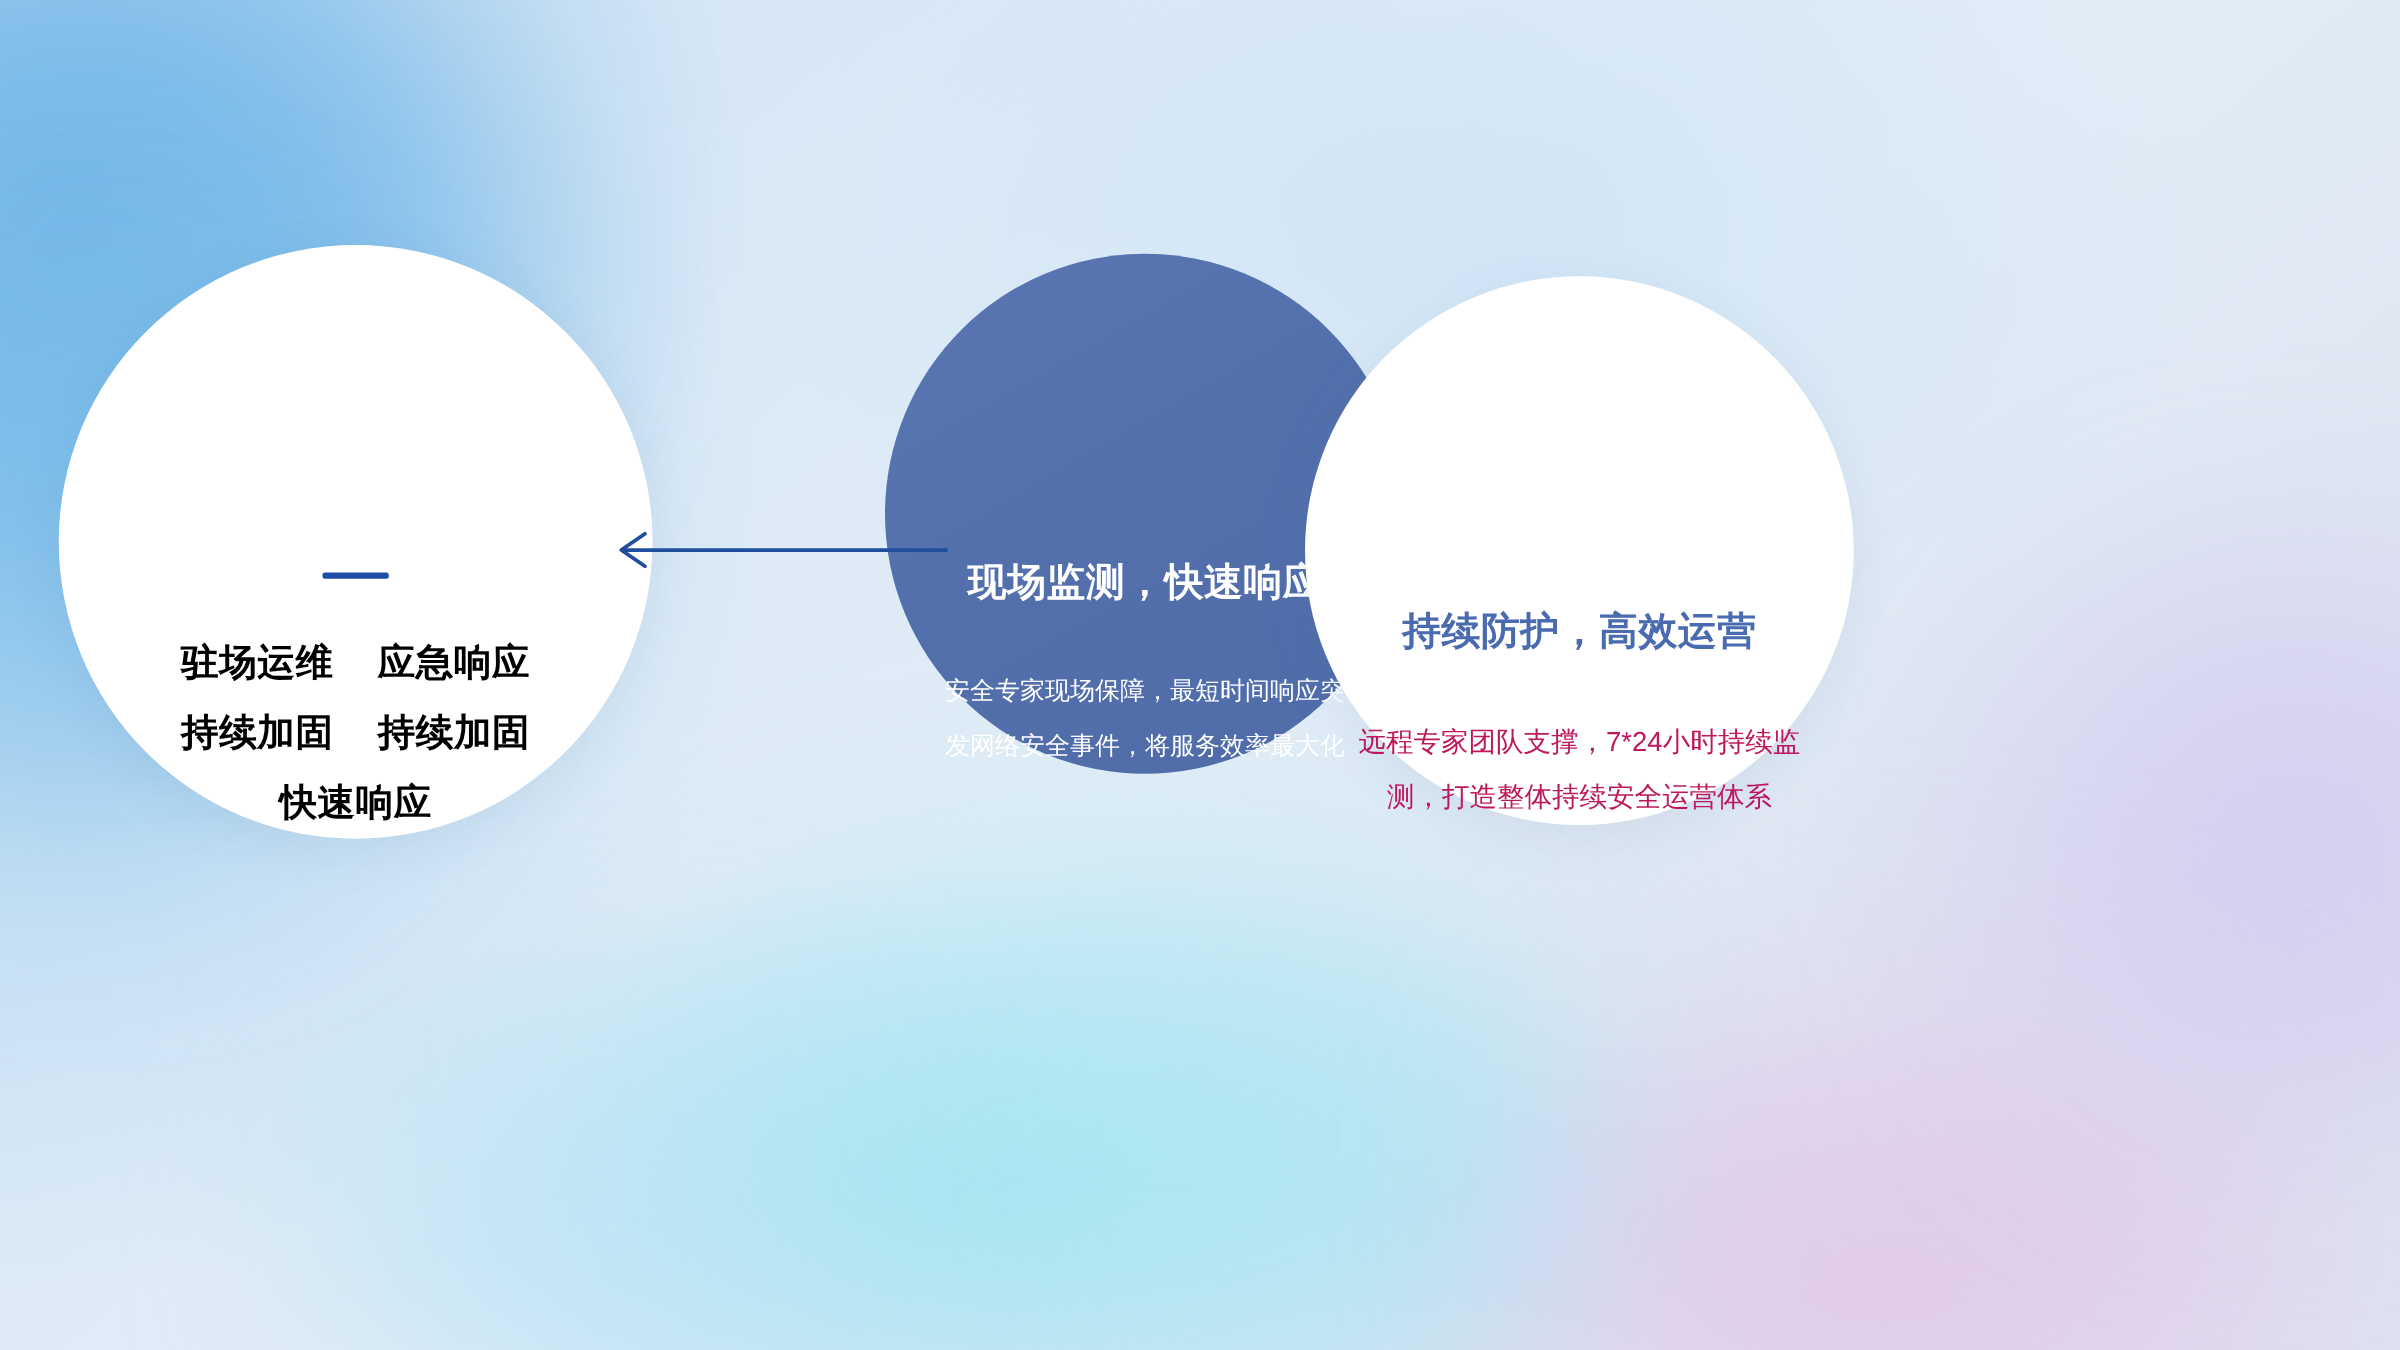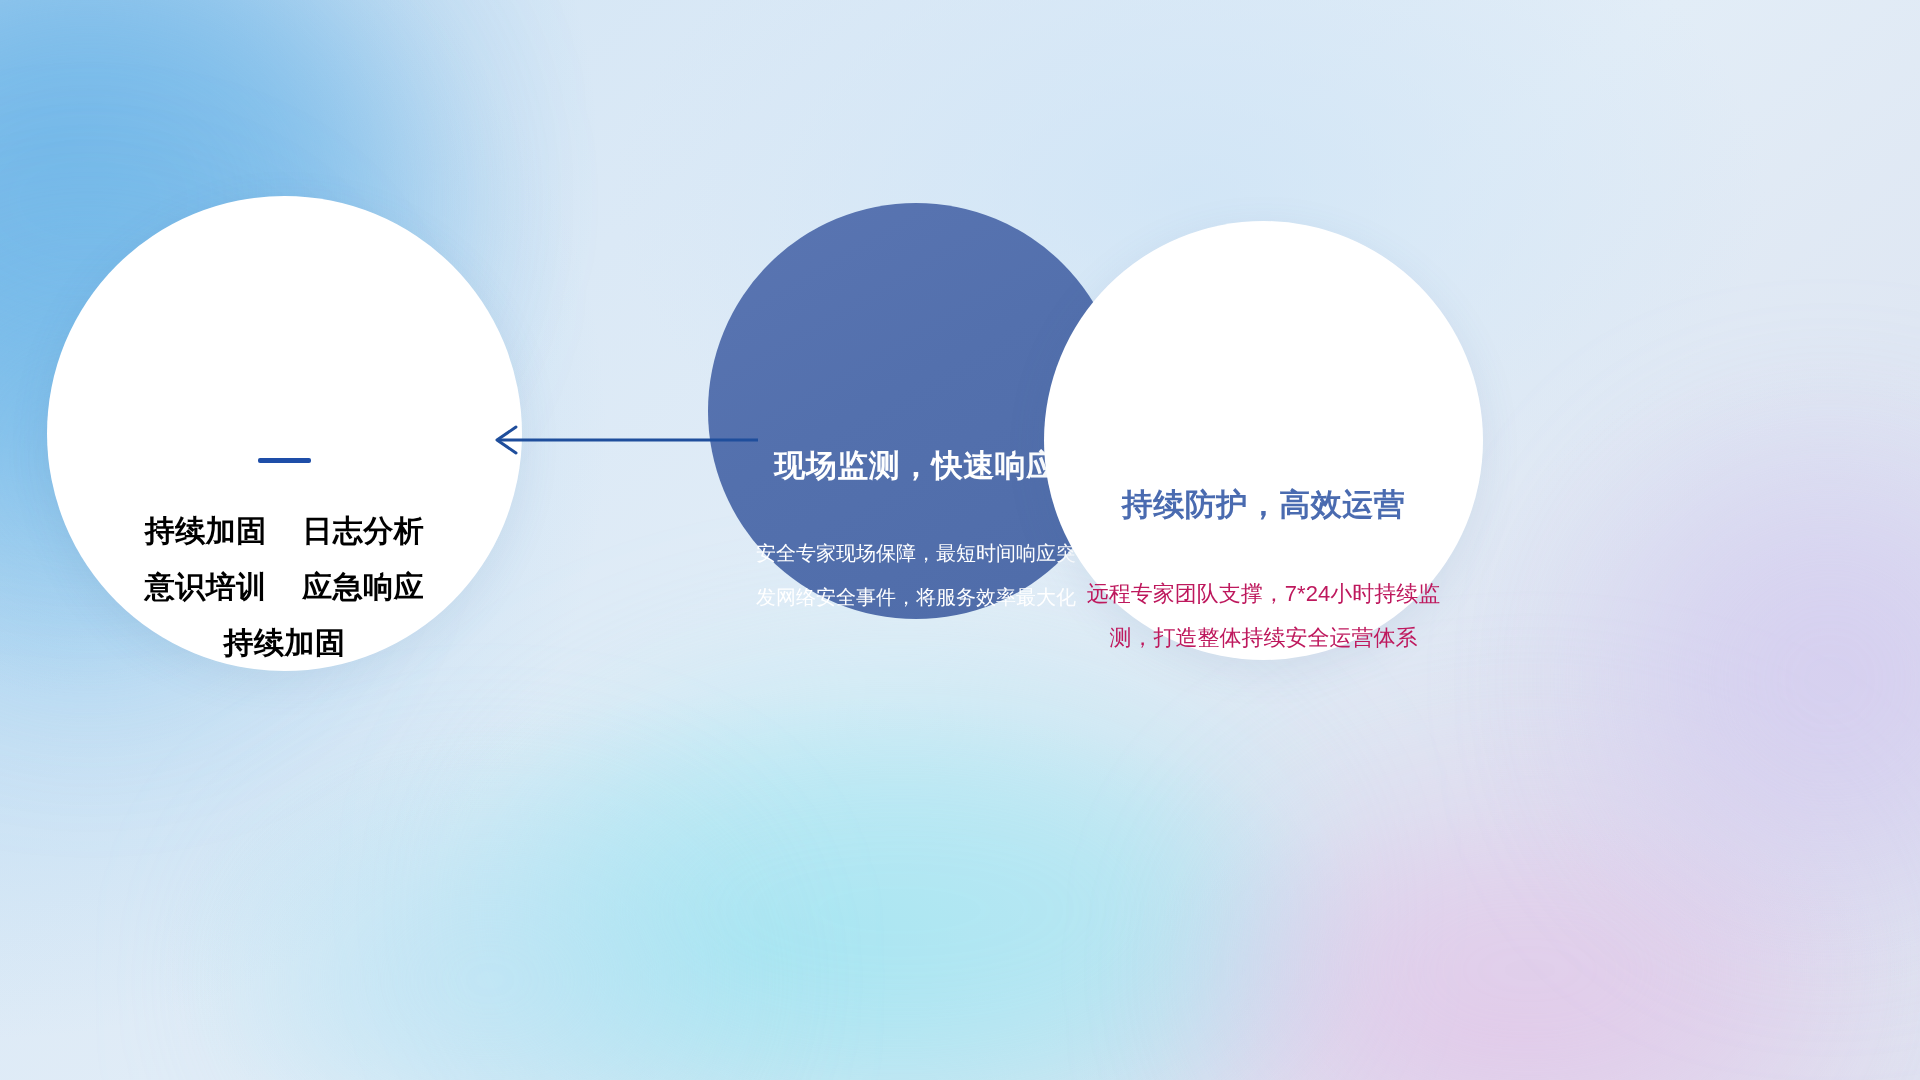--- a/index.html
+++ b/index.html
@@ -91,23 +91,23 @@
   <div class="blob b1"></div>
   <div class="blob b2"></div>
   <div class="blob b3"></div>
   <div class="blob b4"></div>
   <div class="blob b5"></div>
   <div class="blob b6"></div>
 
   <div id="circle-left" class="circle">
     <div id="left-rule"></div>
     <div id="left-lines">
-      <div class="ln">持续加固    日志分析</div>
-      <div class="ln">意识培训    应急响应</div>
-      <div class="ln">持续加固</div>
+      <div class="ln">驻场运维    应急响应</div>
+      <div class="ln">持续加固    持续加固</div>
+      <div class="ln">快速响应</div>
     </div>
   </div>
 
   <div id="circle-mid" class="circle">
     <div id="mid-title">现场监测，快速响应</div>
     <div id="mid-body">安全专家现场保障，最短时间响应突发网络安全事件，将服务效率最大化</div>
   </div>
 
   <div id="circle-right" class="circle">
     <div id="right-title">持续防护，高效运营</div>

